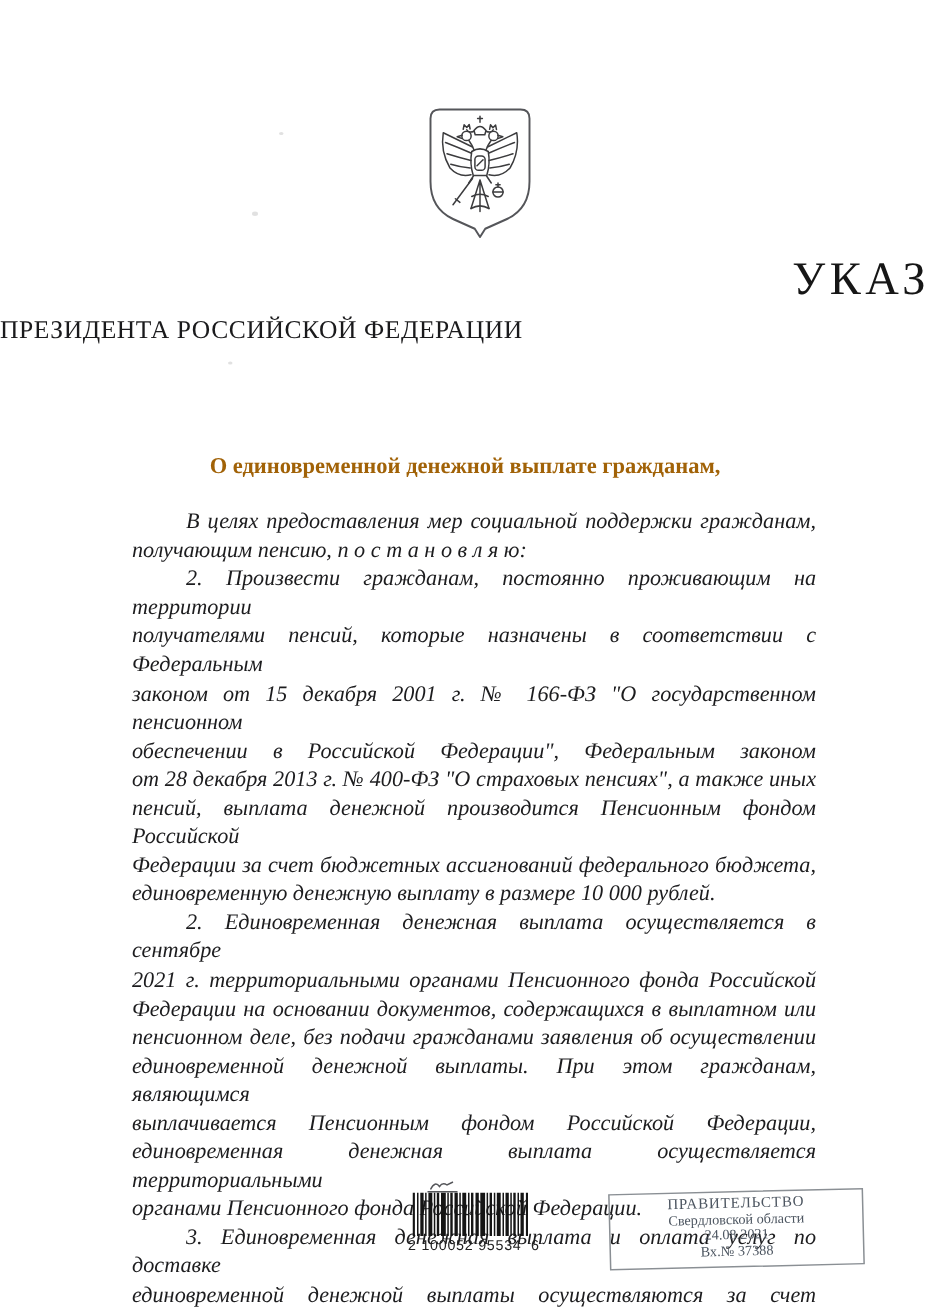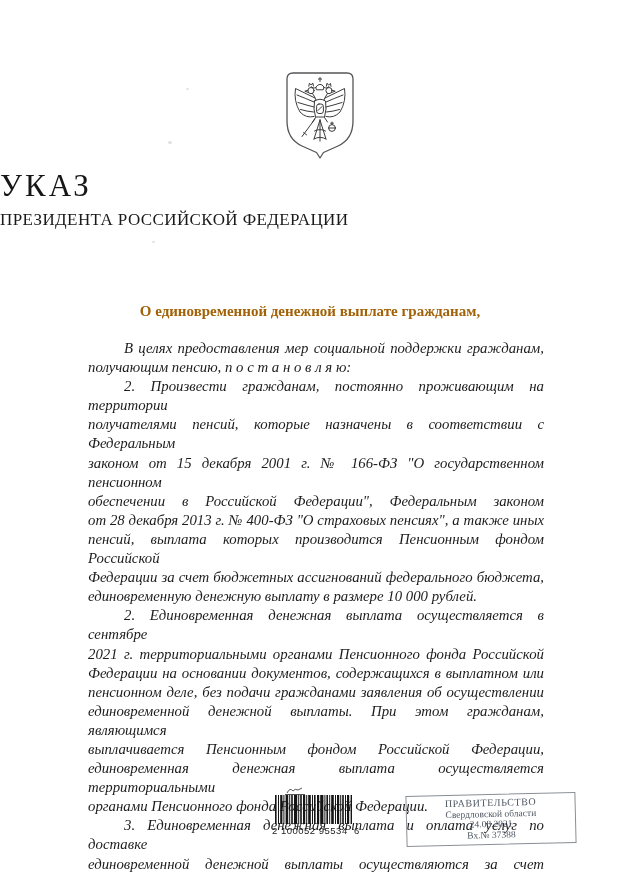--- a/index.html
+++ b/index.html
@@ -11,21 +11,21 @@
     font-family:"Liberation Serif", serif;
     color:#1d1d1f;
   }
   
   .speck { position:absolute; background:#c9c9c9; border-radius:50%; opacity:.55; }
 
   .emblem { position:absolute; left:283px; top:71px; width:74px; height:89px; }
 
   .doc-type {
     position:absolute; left:0; top:168px; width:100%;
-    text-align:left; font-size:31px; letter-spacing:3px;
+    text-align:right; font-size:31px; letter-spacing:3px;
     color:#161616; font-weight:400;
   }
   .issuer {
     position:absolute; left:0; top:210px; width:100%;
     text-align:left; font-size:17px; letter-spacing:.4px;
     color:#1a1a1c;
   }
   .doc-title {
     position:absolute; left:60px; top:283px; width:500px;
     text-align:center; font-weight:bold; font-size:15px; line-height:19px;
@@ -130,21 +130,21 @@
     <div class="paragraph">
         <div class="line first">В целях предоставления мер социальной поддержки гражданам,</div>
         <div class="line last">получающим пенсию, п о с т а н о в л я ю:</div>
       </div>
     <div class="paragraph">
         <div class="line first">2. Произвести гражданам, постоянно проживающим на территории</div>
         <div class="line">получателями пенсий, которые назначены в соответствии с Федеральным</div>
         <div class="line">законом от 15 декабря 2001 г. № 166-ФЗ "О государственном пенсионном</div>
         <div class="line">обеспечении в Российской Федерации", Федеральным законом</div>
         <div class="line">от 28 декабря 2013 г. № 400-ФЗ "О страховых пенсиях", а также иных</div>
-        <div class="line">пенсий, выплата которых производится Пенсионным фондом Российской</div>
+        <div class="line">пенсий, выплата денежной производится Пенсионным фондом Российской</div>
         <div class="line">Федерации за счет бюджетных ассигнований федерального бюджета,</div>
         <div class="line last">единовременную денежную выплату в размере 10 000 рублей.</div>
       </div>
     <div class="paragraph">
         <div class="line first">2. Единовременная денежная выплата осуществляется в сентябре</div>
         <div class="line">2021 г. территориальными органами Пенсионного фонда Российской</div>
         <div class="line">Федерации на основании документов, содержащихся в выплатном или</div>
         <div class="line">пенсионном деле, без подачи гражданами заявления об осуществлении</div>
         <div class="line">единовременной денежной выплаты. При этом гражданам, являющимся</div>
         <div class="line">выплачивается Пенсионным фондом Российской Федерации,</div>

